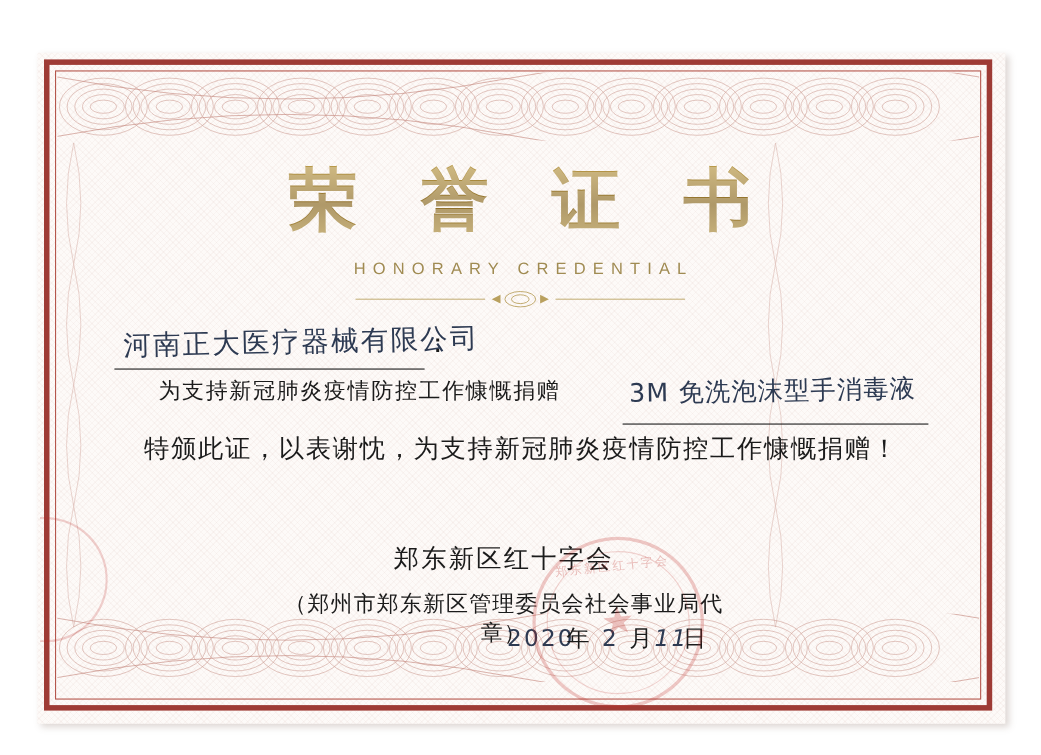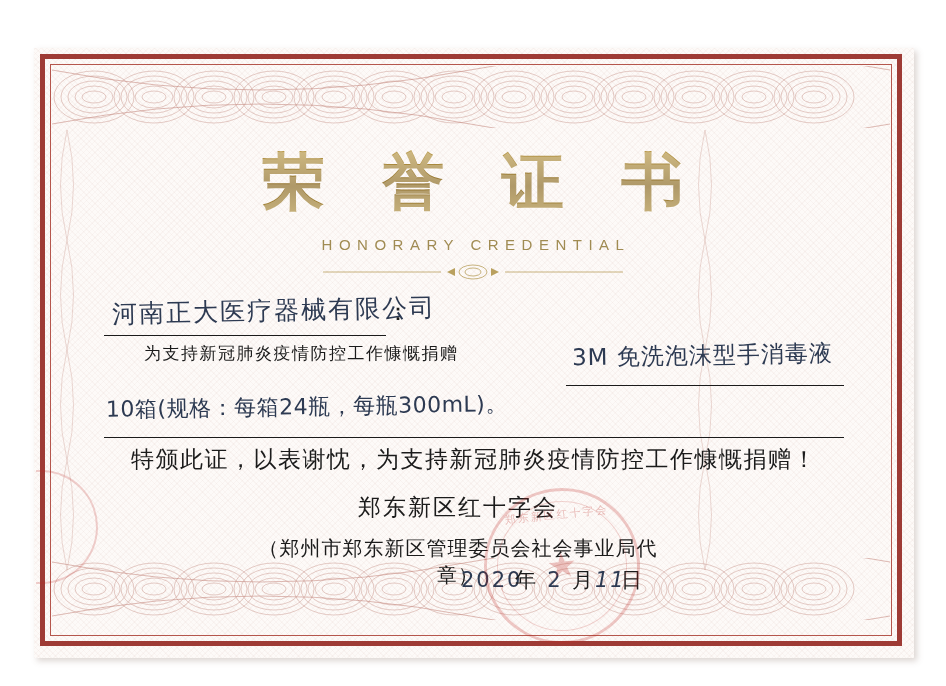--- a/index.html
+++ b/index.html
@@ -152,21 +152,21 @@
   .underline {
     position: absolute;
     left: 0;
     bottom: 0;
     height: 1px;
     background: #1b1b1b;
   }
 
   .print-text {
     font-family: "DejaVu Serif", serif;
-    font-size: 17px;
+    font-size: 20px;
     color: #1b1b1b;
     letter-spacing: 1.5px;
   }
 
   .row2 {
     position: relative;
     height: 52px;
   }
   .row2 .print-text {
     position: absolute;
@@ -412,24 +412,20 @@
       <span class="recipient-colon">：</span>
       <div class="underline" style="width:282px;"></div>
     </div>
 
     <div class="row2">
       <span class="print-text">为支持新冠肺炎疫情防控工作慷慨捐赠</span>
       <span class="hand">3M 免洗泡沫型手消毒液</span>
       <div class="underline"></div>
     </div>
 
-    <div class="row3">
-      <span class="hand">10箱(规格：每箱24瓶，每瓶300mL)。</span>
-      <div class="underline"></div>
-    </div>
 
     <div class="row4">
       <span class="print-text">特颁此证，以表谢忱，为支持新冠肺炎疫情防控工作慷慨捐赠！</span>
     </div>
 
   </div>
 
   <div class="signature">
     <div class="org">郑东新区红十字会</div>
     <div class="org-sub">（郑州市郑东新区管理委员会社会事业局代章）</div>

